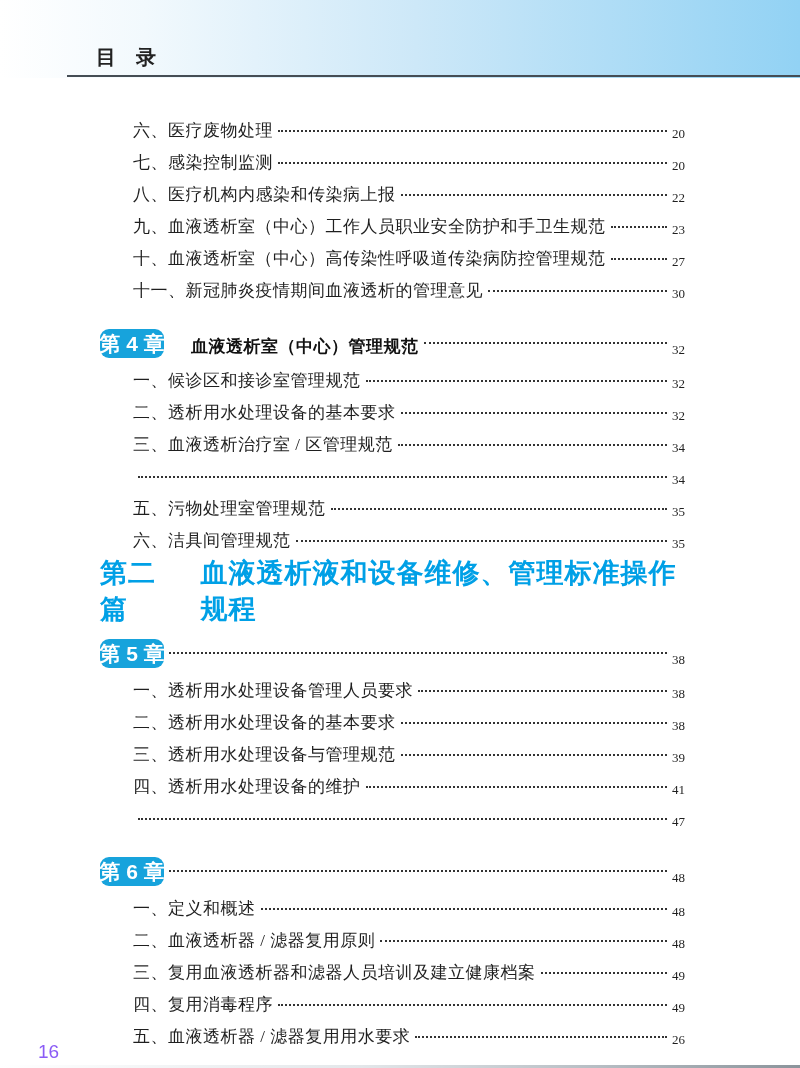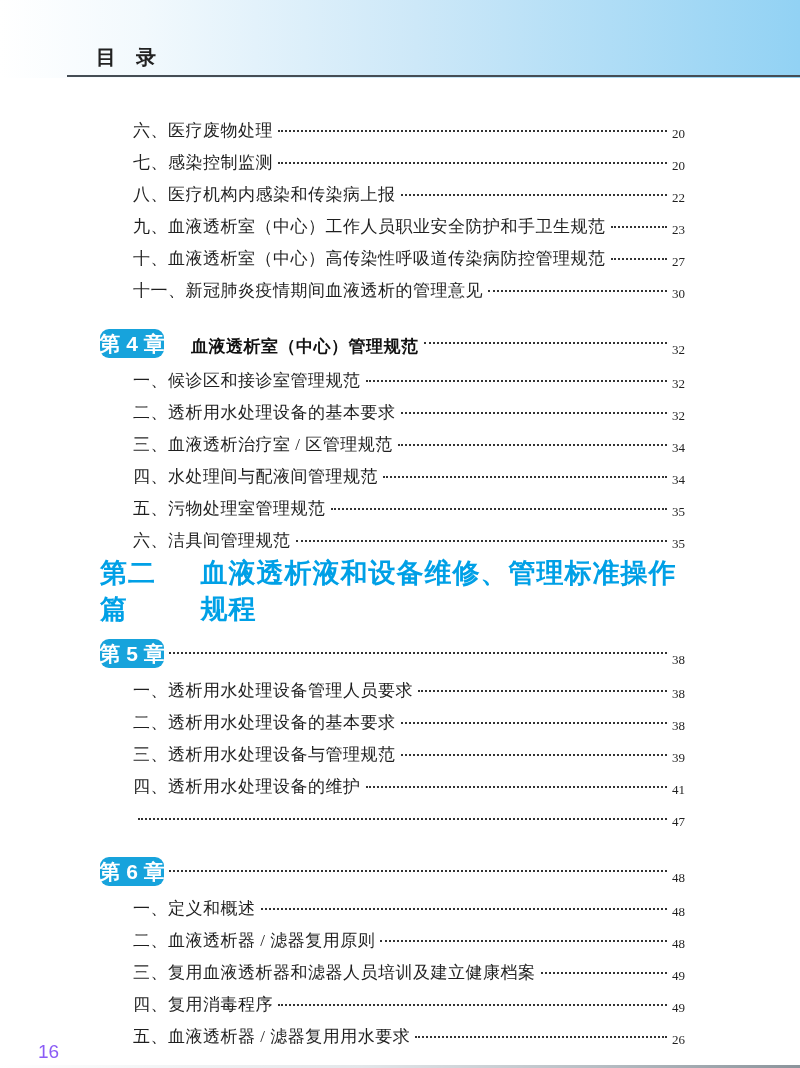--- a/index.html
+++ b/index.html
@@ -104,21 +104,20 @@
       <span class="lbl">二、透析用水处理设备的基本要求</span>
       <span class="leader"></span>
       <span class="pg">32</span>
     </div>
     <div class="row item">
       <span class="lbl">三、血液透析治疗室 / 区管理规范</span>
       <span class="leader"></span>
       <span class="pg">34</span>
     </div>
     <div class="row item">
-      <span class="lbl">四、水处理间与配液间管理规范</span>
       <span class="leader"></span>
       <span class="pg">34</span>
     </div>
     <div class="row item">
       <span class="lbl">五、污物处理室管理规范</span>
       <span class="leader"></span>
       <span class="pg">35</span>
     </div>
     <div class="row item">
       <span class="lbl">六、洁具间管理规范</span>

